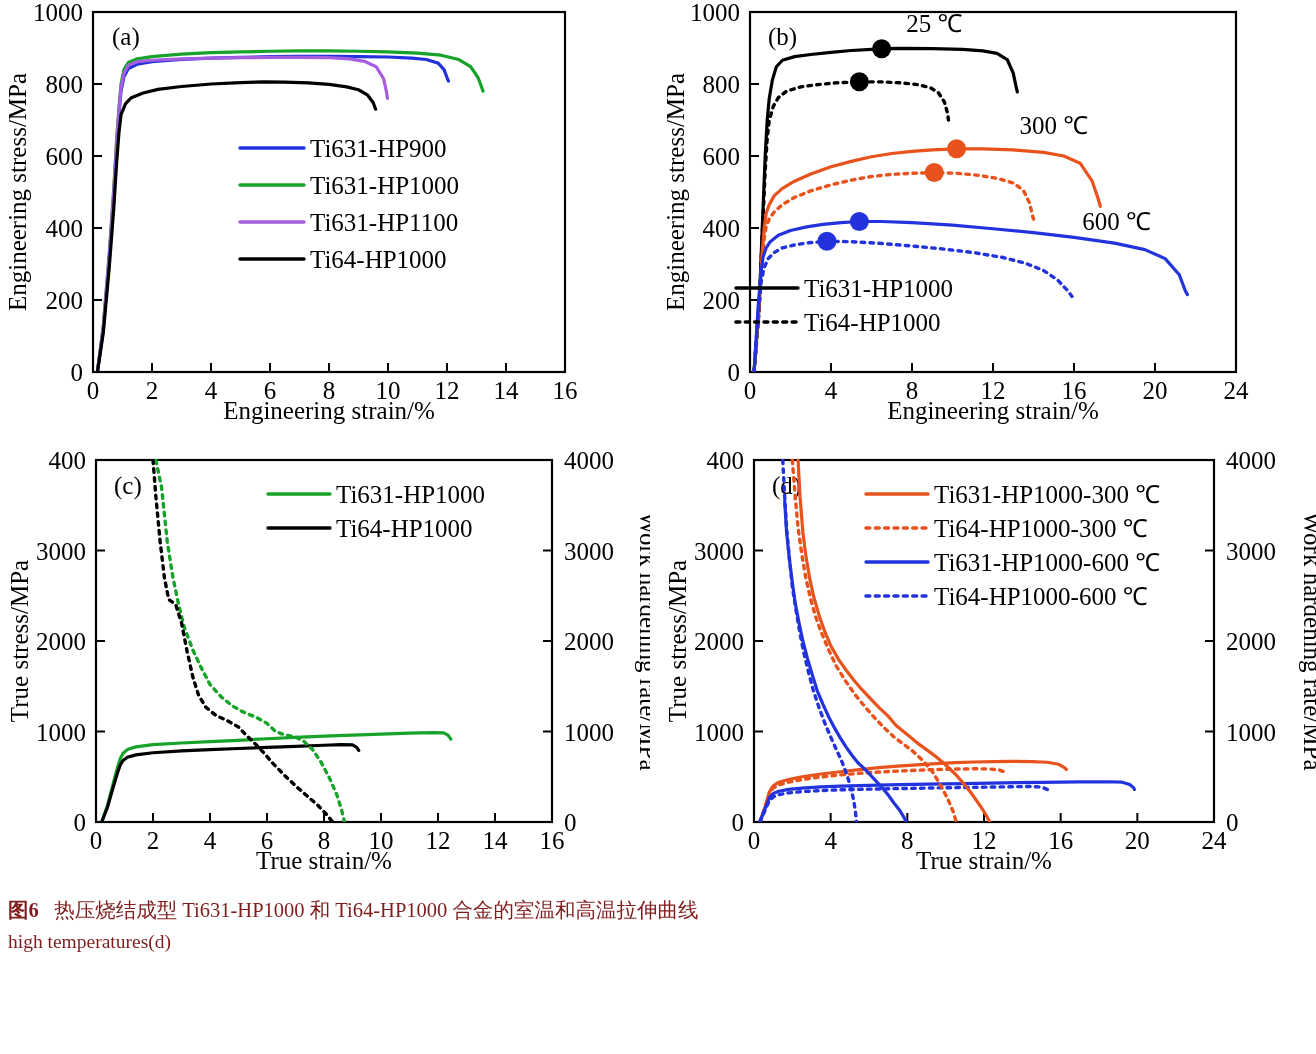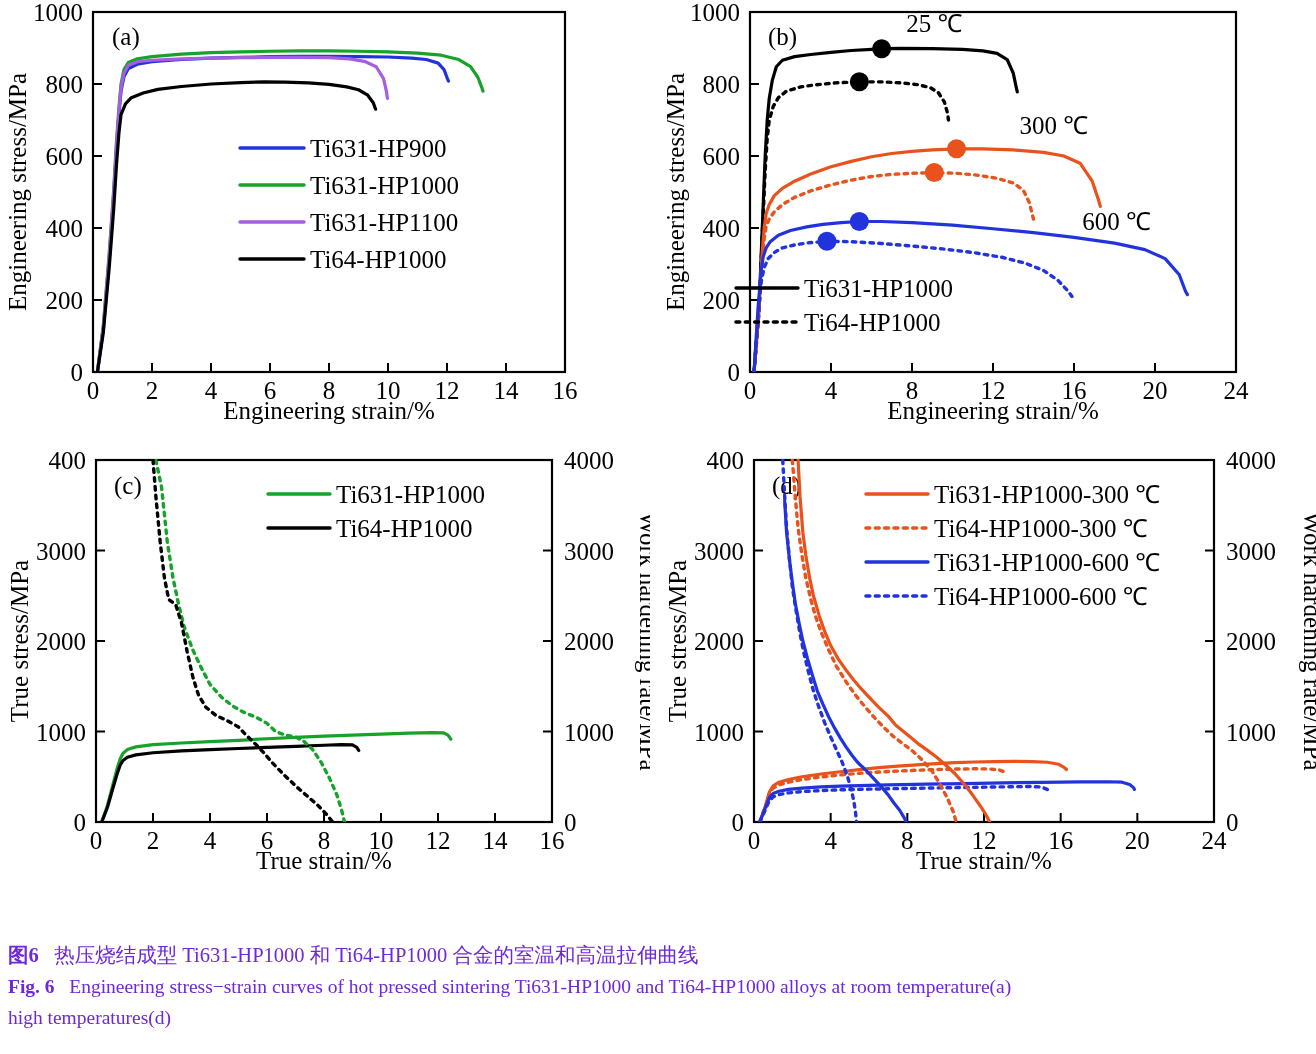--- a/index.html
+++ b/index.html
@@ -20,21 +20,21 @@
   svg{display:block;}
   .ticklbl{font-family:"Liberation Serif",serif;font-size:25px;fill:#000;}
   .axlbl{font-family:"Liberation Serif",serif;font-size:25px;fill:#000;}
   .panel-tag{font-family:"Liberation Serif",serif;font-size:25px;fill:#000;}
   .annot{font-family:"Liberation Serif",serif;font-size:25px;fill:#000;}
   .leglbl{font-family:"Liberation Serif",serif;font-size:25px;fill:#000;}
   .curve{fill:none;stroke-linecap:round;stroke-linejoin:round;}
   .caption{
     position:absolute;left:8px;top:895px;width:1300px;
     font-family:"Liberation Serif", serif;
-    font-size:19.5px;line-height:31px;color:#6d28d9;margin-top:45px;
+    font-size:19.5px;line-height:31px;color:#7f1d1d;
   }
   .caption .zh{font-size:20.5px;}
   .caption b{font-weight:bold;}
   .cap-line{white-space:nowrap;}
 </style>
 </head>
 <body>
 
 <div class="figure">
 
@@ -259,17 +259,16 @@
         <text x="276" y="105" class="leglbl">Ti64-HP1000-300 ℃</text>
         <line x1="208" y1="130" x2="270" y2="130" stroke="#2233dd" stroke-width="3.4" stroke-linecap="round"></line>
         <text x="276" y="139" class="leglbl">Ti631-HP1000-600 ℃</text>
         <line x1="208" y1="164" x2="270" y2="164" stroke="#2233dd" stroke-width="3.6" stroke-linecap="round" stroke-dasharray="3.7800000000000002,5.58"></line>
         <text x="276" y="173" class="leglbl">Ti64-HP1000-600 ℃</text>
       </svg>
     </div>
 
   <div class="caption">
     <div class="cap-line zh"><b>图6</b>&nbsp;&nbsp;&nbsp;<span>热压烧结成型 Ti631-HP1000 和 Ti64-HP1000 合金的室温和高温拉伸曲线</span></div>
-    <div class="cap-line"><b>Fig. 6</b>&nbsp;&nbsp;&nbsp;<span>Engineering stress−strain curves of hot pressed sintering Ti631-HP1000 and Ti64-HP1000 alloys at room temperature(a)</span></div>
     <div class="cap-line"><span>high temperatures(d)</span></div>
   </div>
 
 </div>
 
 </body></html>

